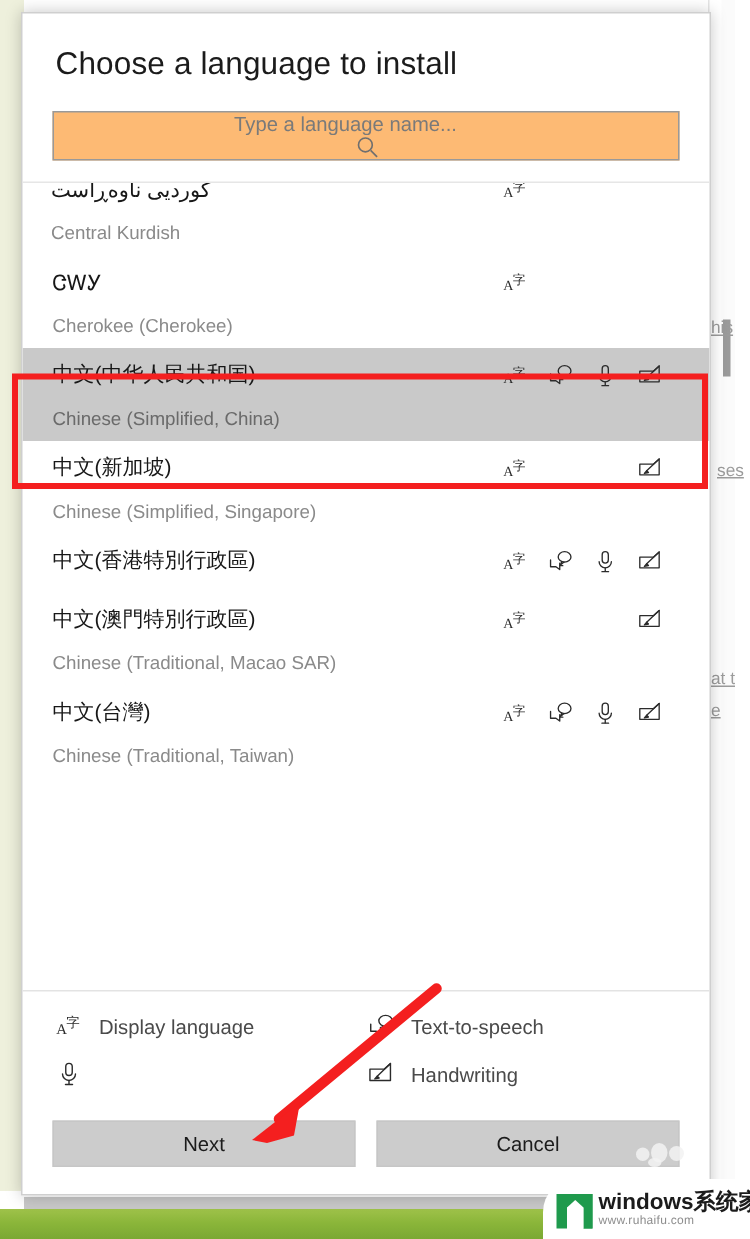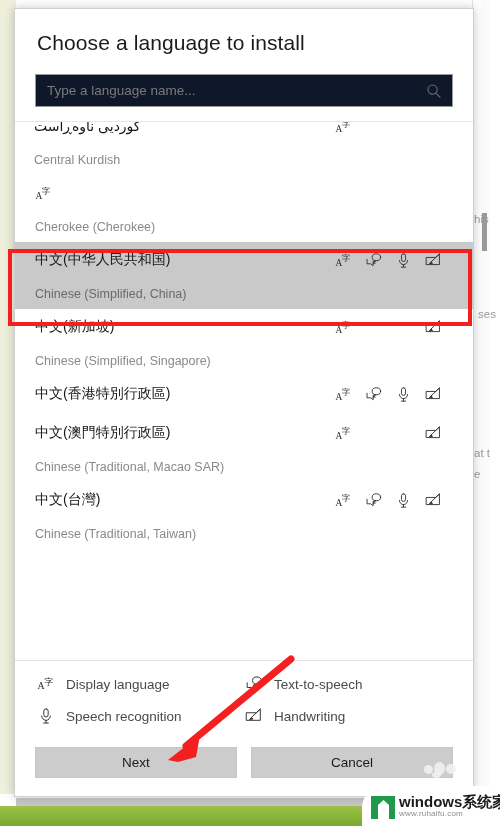--- a/index.html
+++ b/index.html
@@ -27,20 +27,21 @@
     position: absolute; left: 472px; top: 0;
     width: 28px; height: 800px;
     background: #ffffff;
     border-left: 1px solid #e4e4e4;
   }
   .bg-text {
     position: absolute;
     color: #9b9b9b;
     font-size: 11.5px;
     white-space: nowrap;
+    text-decoration: underline;
   }
   .bg-scrollbar-track {
     position: absolute;
     left: 481px; top: 0px;
     width: 9px; height: 800px;
     background: #fbfbfb;
   }
   .bg-scrollbar-thumb {
     position: absolute;
     left: 482px; top: 213px;
@@ -82,24 +83,25 @@
     letter-spacing: .1px;
   }
   .search-wrap {
     padding: 19px 20px 14px 20px;
     position: relative;
   }
   .search-box {
     width: 100%;
     height: 33px;
     border: 1px solid #999999;
-    background: #0f172a;
+    background: #fdba74;
     display: flex;
     align-items: center;
     padding: 0 10px 0 11px;
+    flex-direction: column;
   }
   .search-input {
     flex: 1;
     border: 0; outline: 0;
     font-family: inherit;
     font-size: 13.5px;
     color: #6e6e6e;
     background: transparent;
     padding: 0;
   }
@@ -127,21 +129,21 @@
   .lang-native {
     font-size: 14px;
     color: #171717;
     flex: 1;
     white-space: nowrap;
   }
   .lang-native.rtl { direction: rtl; text-align: left; }
   .lang-english {
     font-size: 12.5px;
     color: #8a8a8a;
-    margin-top: 14px;
+    margin-top: 9px;
   }
   .lang-row.selected .lang-english { color: #6a6a6a; }
   .feat-icons {
     display: flex;
     align-items: center;
     gap: 13px;
     width: 112px;
     justify-content: flex-start;
     margin-right: 6px;
   }
@@ -274,20 +276,21 @@
               </span>
               <span class="feat-slot"></span>
               <span class="feat-slot"></span>
               <span class="feat-slot"></span>
             </div>
           </div>
           <div class="lang-english">Central Kurdish</div>
         </div>
         <div class="lang-row">
           <div class="lang-top">
+            <div class="lang-native">ᏣᎳᎩ</div>
             <div class="feat-icons">
               <span class="feat-slot">
                 <svg viewBox="0 0 20 20" width="17" height="17">
                   <text x="0.5" y="16" font-family="Liberation Serif, serif" font-size="11" fill="#2b2b2b">A</text>
                   <text x="8" y="11" font-family="DejaVu Sans, sans-serif" font-size="10" fill="#2b2b2b">字</text>
                 </svg>
               </span>
               <span class="feat-slot"></span>
               <span class="feat-slot"></span>
               <span class="feat-slot"></span>
@@ -502,21 +505,20 @@
           <span class="legend-icon">
             <svg viewBox="0 0 20 20" width="18" height="18">
               <g stroke="#2b2b2b" fill="none" stroke-width="1.05" stroke-linecap="round" stroke-linejoin="round">
                 <rect x="7.6" y="2.1" width="4.8" height="9" rx="2.4"></rect>
                 <path d="M5.2 10 a4.8 4.8 0 0 0 9.6 0"></path>
                 <line x1="10" y1="14.8" x2="10" y2="17.6"></line>
                 <line x1="7.4" y1="17.8" x2="12.6" y2="17.8"></line>
               </g>
             </svg>
           </span>
-          <span>Speech recognition</span>
         </div>
         <div class="legend-item">
           <span class="legend-icon">
             <svg viewBox="0 0 20 20" width="18" height="18">
               <g stroke="#2b2b2b" fill="none" stroke-width="1.05" stroke-linecap="round" stroke-linejoin="round">
                 <path d="M1.8 6.4 h10.6 l4.6 -4.1 v12.5 h-15.2 Z"></path>
                 <path d="M17 2.3 L7.2 11.6"></path>
                 <path d="M5.4 13.6 L7.2 11.6 L8.6 13 Z" fill="#2b2b2b"></path>
               </g>
             </svg>

